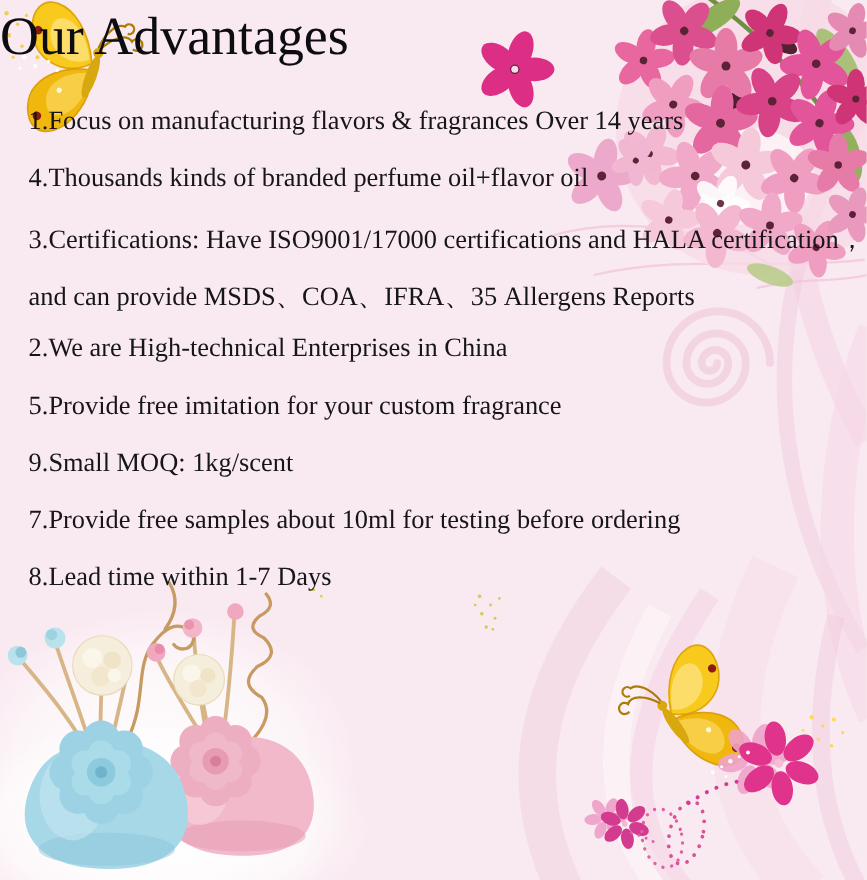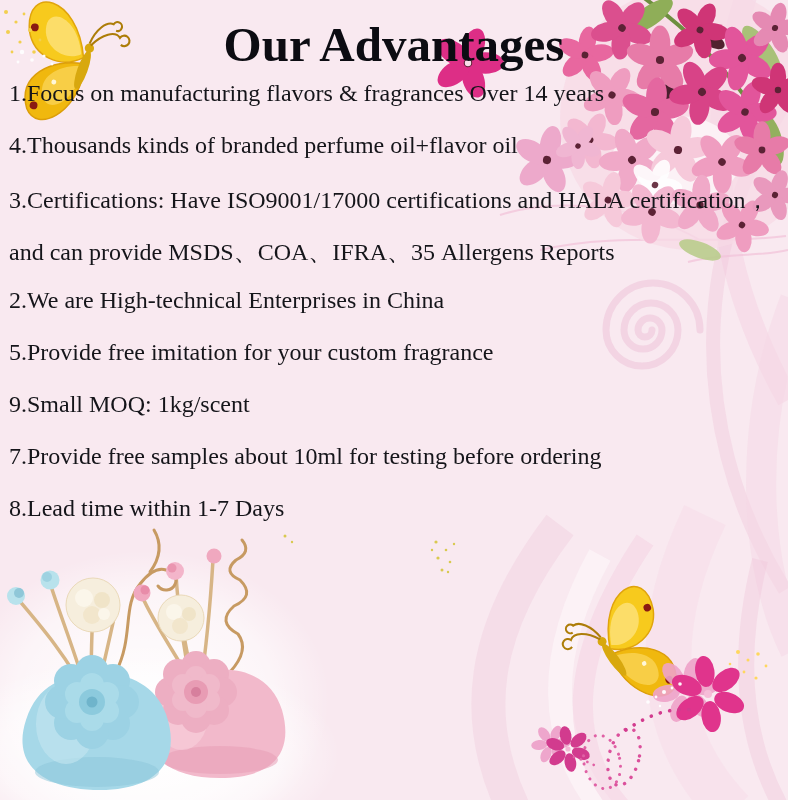--- a/index.html
+++ b/index.html
@@ -1,22 +1,22 @@
 <!DOCTYPE html>
 <html><head>
 <meta charset="utf-8">
 <style>
   html,body{margin:0;padding:0;}
   body{width:788px;height:800px;overflow:hidden;background:#f9e9f0;
        font-family:"Liberation Serif","DejaVu Serif",serif;}
   .stage{position:relative;width:788px;height:800px;background:#f9e9f0;overflow:hidden;}
   .deco{position:absolute;left:0;top:0;width:788px;height:800px;display:block;}
-  .page-title{position:absolute;left:0;top:16px;width:100%;margin:0;text-align:center;
-    font-size:49px;font-weight:700;color:#0c0c12;letter-spacing:0px;z-index:5;}
-  .adv-line{position:absolute;left:9px;margin:0;font-size:24px;color:#15151a;
+  .page-title{position:absolute;left:0;top:4px;width:100%;margin:0;
+    font-size:49px;font-weight:400;color:#0c0c12;letter-spacing:0px;z-index:5;}
+  .adv-line{position:absolute;left:9px;margin:17px;font-size:24px;color:#15151a;
     white-space:nowrap;z-index:5;}
 </style>
 </head>
 <body>
 
 <div class="stage">
 
   <svg class="deco" viewBox="0 0 788 800" aria-hidden="true">
     <defs>
 

